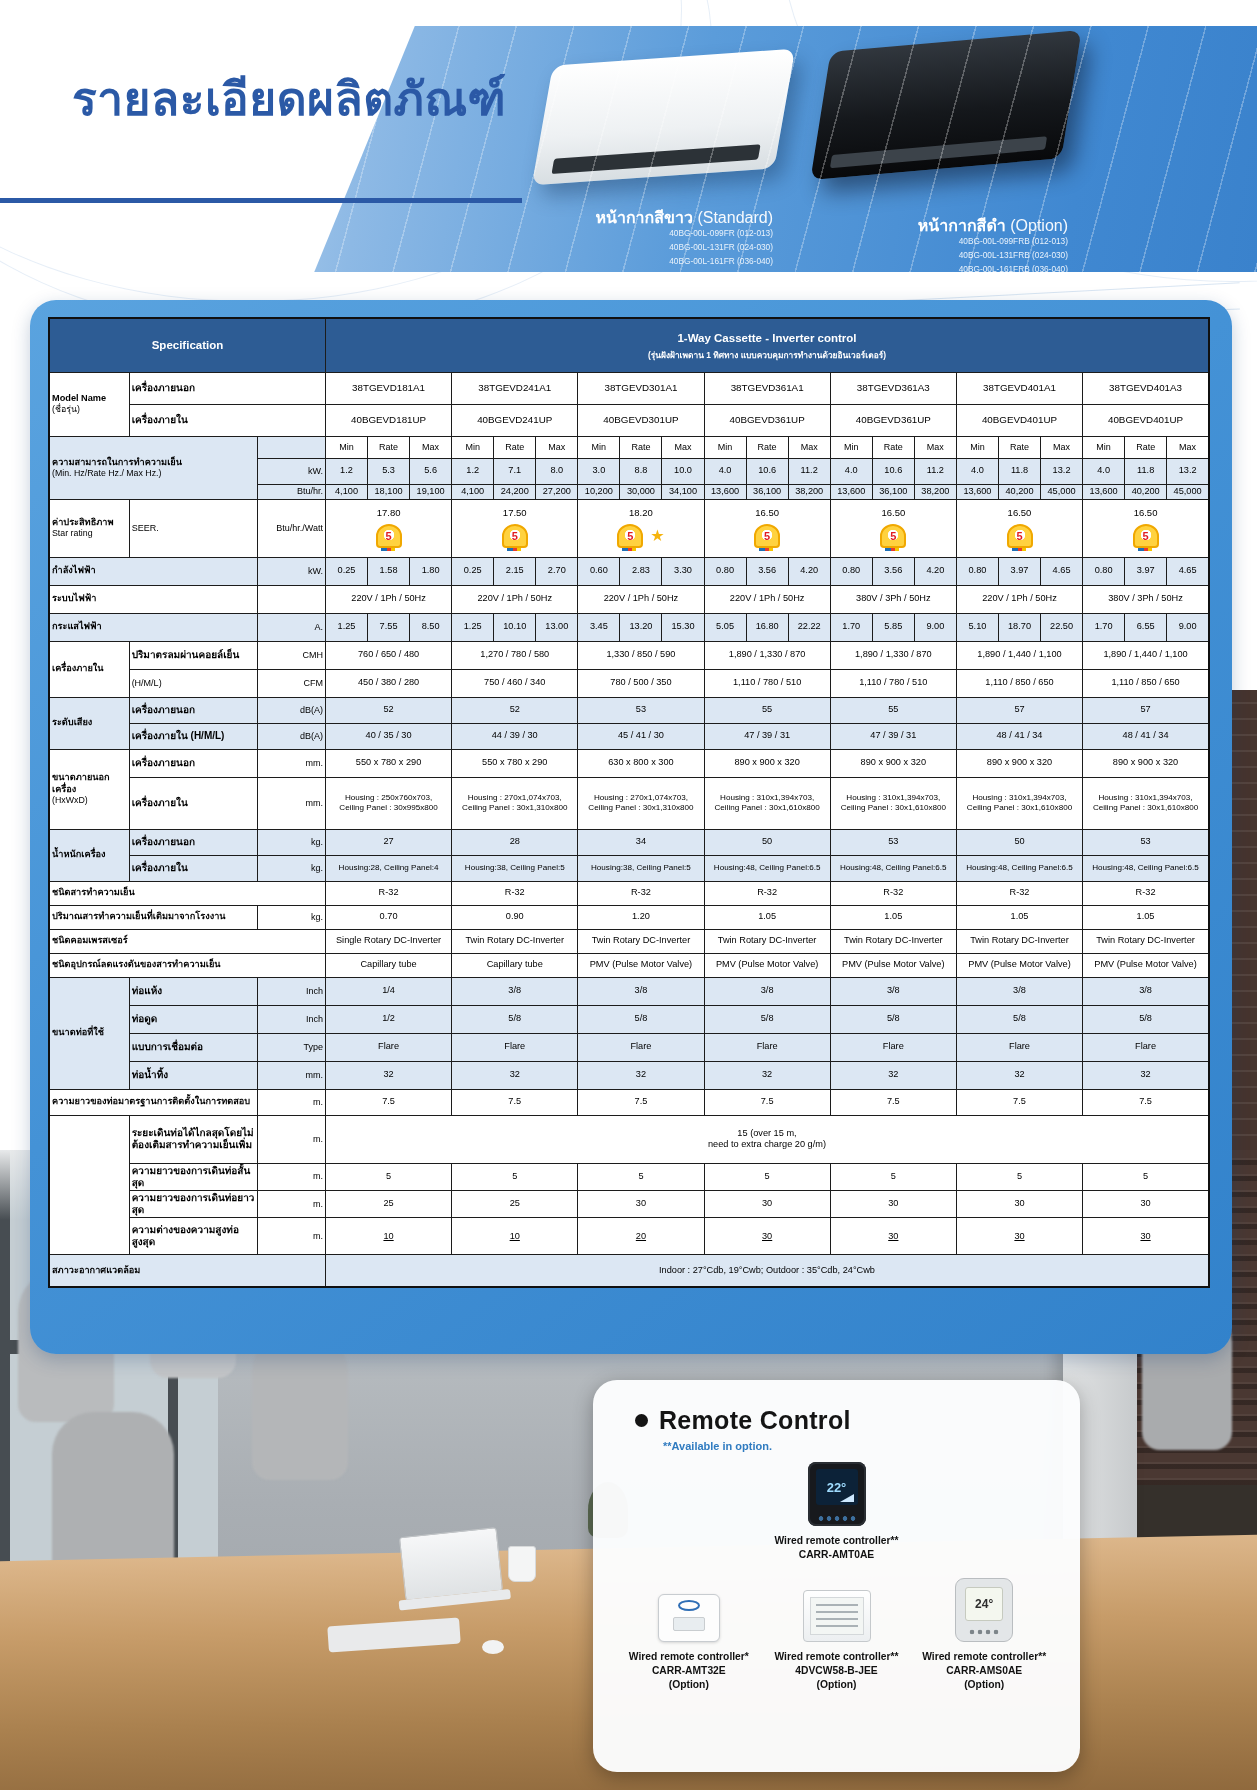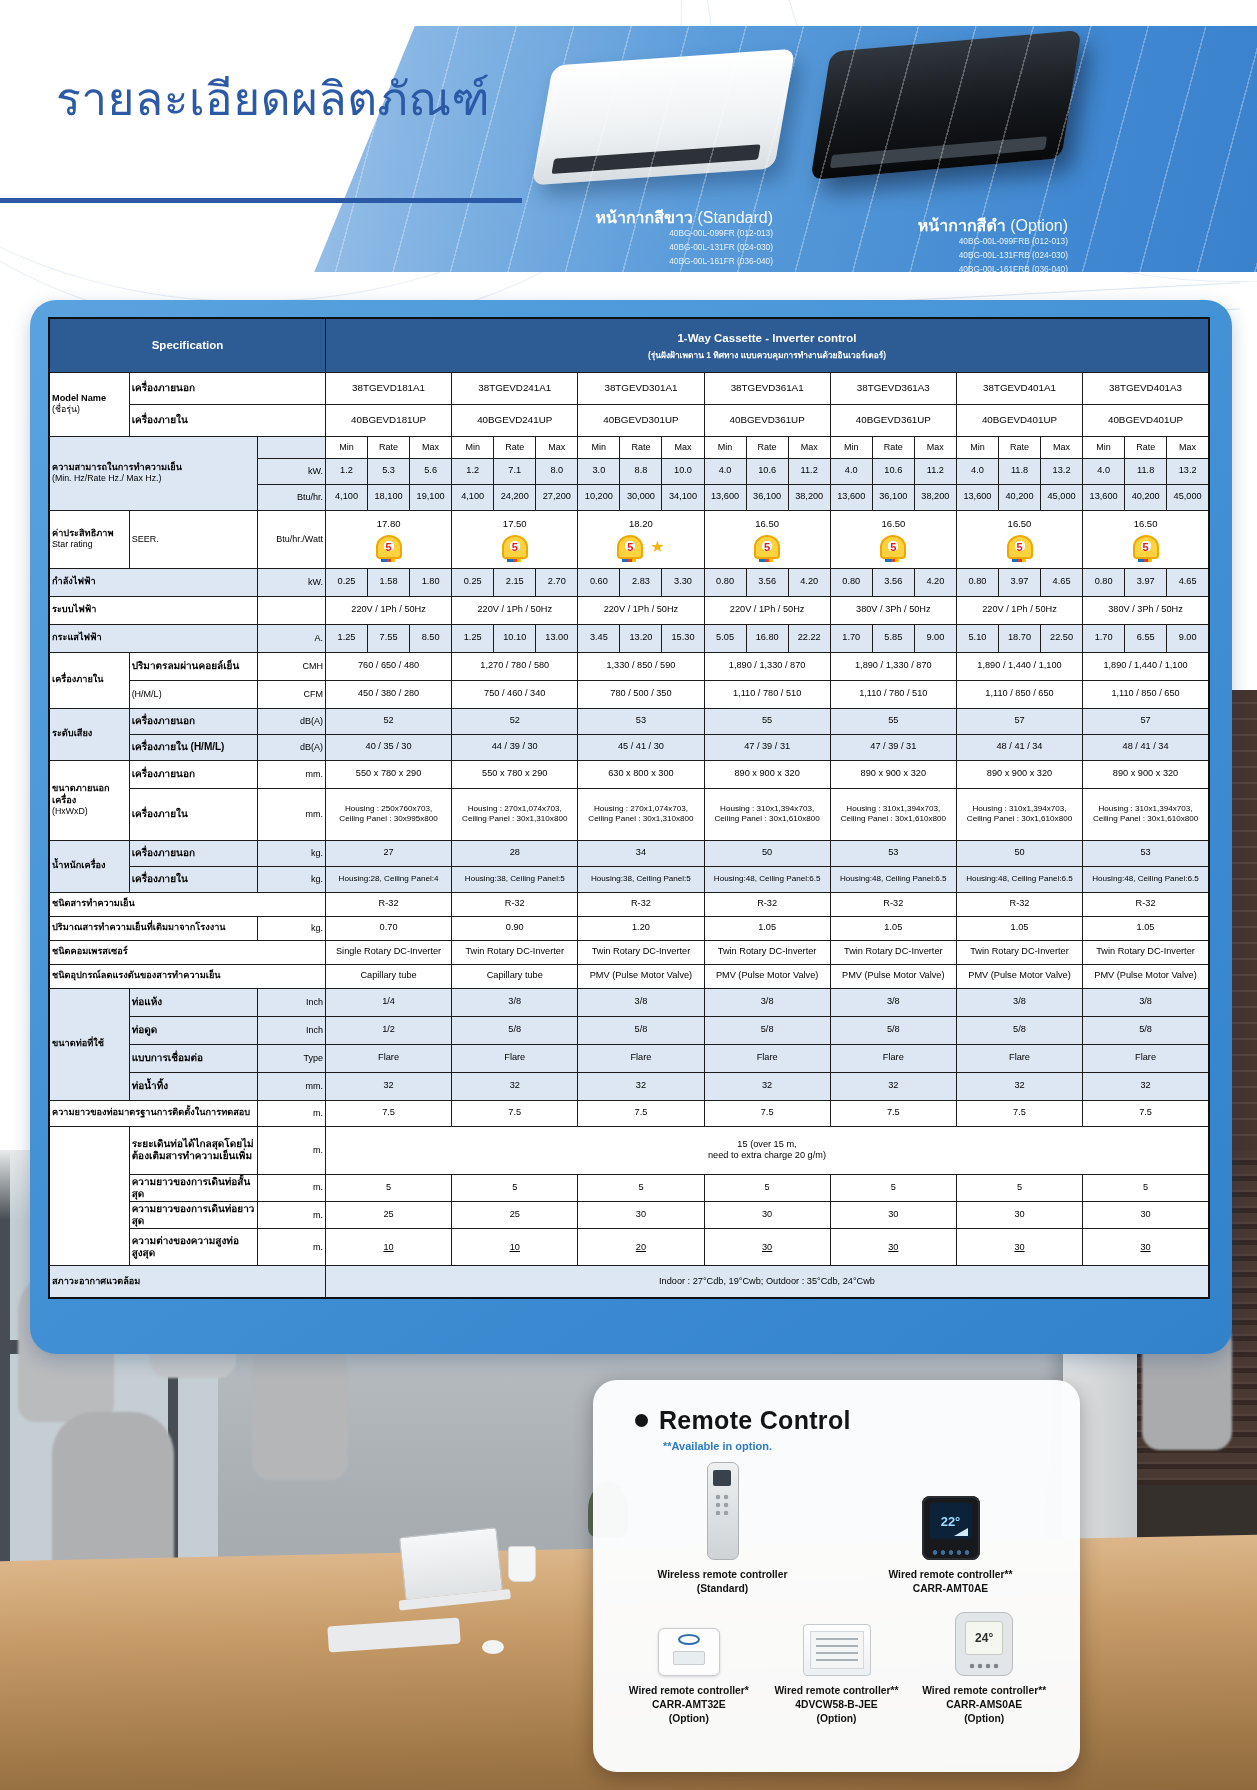--- a/index.html
+++ b/index.html
@@ -25,21 +25,21 @@
   .cas-b::after{content:"";position:absolute;left:18px;right:18px;bottom:10px;height:13px;background:#3c434a;border-radius:3px;}
   .cap{position:absolute;text-align:right;color:#ffffff;}
   .cap-std{left:588px;top:182px;width:185px;}
   .cap-opt{left:898px;top:190px;width:170px;}
   .cap-line{font-size:16px;line-height:1.2;}
   .cap-th{font-weight:bold;}
   .cap-en{font-weight:normal;opacity:.95;}
   .cap-model{font-size:8.3px;line-height:1.65;color:#eaf3fc;}
 
   
-  .page-title{position:absolute;left:56px;top:62px;font-size:46px;font-weight:normal;color:#2b59a6;letter-spacing:.5px;}
+  .page-title{position:absolute;left:72px;top:62px;font-size:46px;font-weight:bold;color:#2b59a6;letter-spacing:.5px;}
   .title-rule{position:absolute;left:0;top:198px;width:522px;height:5px;background:#2b59a6;}
 
   
   .photo{position:absolute;left:0;top:1150px;width:1257px;height:640px;overflow:hidden;z-index:1;
          background:linear-gradient(180deg,#cdd1d4 0%,#b7bcc0 30%,#a9aeb3 55%,#9aa0a5 100%);}
   .ph{position:absolute;}
   .ph-top{left:0;top:0;width:100%;height:70px;background:linear-gradient(#e8eaeb,rgba(232,234,235,0));}
   .ph-win{left:0;top:0;width:218px;height:435px;
       background:repeating-linear-gradient(90deg,#474d52 0 10px,#c5ced3 10px 84px);}
   .ph-win::after{content:"";position:absolute;left:0;top:190px;width:100%;height:14px;background:#474d52;}
@@ -420,21 +420,21 @@
         <td colspan="1" class="k-v sh">
           <div>4.0</div>
         </td>
         <td colspan="1" class="k-v sh">
           <div>11.8</div>
         </td>
         <td colspan="1" class="k-v sh">
           <div>13.2</div>
         </td>
       </tr>
-      <tr style="height: 26px;">
+      <tr style="height: 15px;">
         <td class="k-unit sh">
           <div>Btu/hr.</div>
         </td>
         <td colspan="1" class="k-v sh">
           <div>4,100</div>
         </td>
         <td colspan="1" class="k-v sh">
           <div>18,100</div>
         </td>
         <td colspan="1" class="k-v sh">
@@ -1357,27 +1357,20 @@
 </table>
 
 <div class="rc-panel">
   <div class="rc-head">
     <span class="rc-bullet"></span>
     <span>Remote Control</span>
   </div>
   <div class="rc-note">**Available in option.</div>
 
   <div class="rc-row1">
-    <div class="rc-item rc-item1">
-      <div class="dev d-wireless"></div>
-      <div class="rc-label">
-          <div class="rc-label-line">Wireless remote controller</div>
-          <div class="rc-label-line">(Standard)</div>
-        </div>
-    </div>
     <div class="rc-item rc-item1">
       <div class="dev d-amt0ae">
         <div class="scr">22°</div>
         <div class="btns"></div>
       </div>
       <div class="rc-label">
           <div class="rc-label-line">Wired remote controller**</div>
           <div class="rc-label-line">CARR-AMT0AE</div>
         </div>
     </div>

